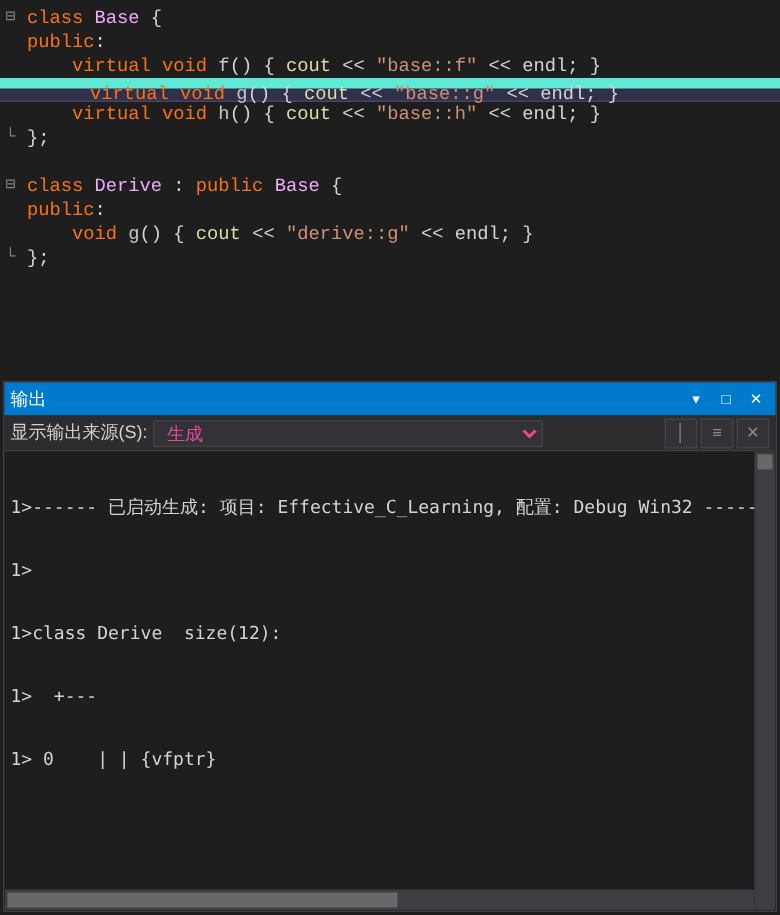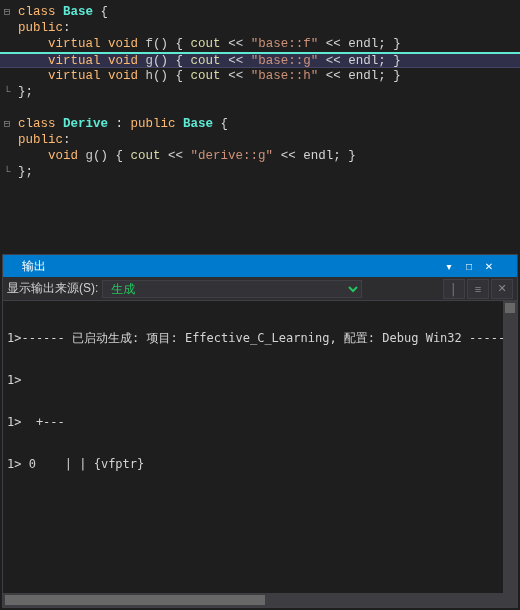--- a/index.html
+++ b/index.html
@@ -32,25 +32,25 @@
     text-align: center;
     color: #808080;
     font-size: 11px;
     flex-shrink: 0;
     user-select: none;
   }
   .code {
     padding-left: 4px;
     white-space: pre;
   }
-  .hl-line-bottom { background: #30304a; border-top:2px solid #5eead4; border-bottom:1px solid #444466;}
+  .hl-line-bottom { background: #30304a; border-top:7px solid #5eead4; border-bottom:1px solid #444466;padding-left:12px;}
 
   
-  .kw  { color: #fdba74; }  
-  .typ { color: #5eead4; font-weight: bold; }  
+  .kw  { color: #f97316; }  
+  .typ { color: #f0abfc; }  
   .id  { color: #dcdcaa; }  
   .fn  { color: #c8c8c8; }
   .pl  { color: #d4d4d4; }  
   .str { color: #ce9178; }
 
   
   .output-panel {
     position: absolute;
     top: 254px;
     left: 2px;
@@ -60,21 +60,21 @@
     border: 1px solid #3f3f46;
     display: flex;
     flex-direction: column;
   }
   .output-title {
     height: 22px;
     background: #007acc;
     color: #fff;
     display: flex;
     align-items: center;
-    padding: 0 19px;
+    padding: 0 4px;
     font-family: "Microsoft YaHei","SimSun",sans-serif;
     font-size: 12px;
   }
   .output-title-text { flex: 1; }
   .title-btn {
     width: 18px;
     height: 16px;
     margin-left: 2px;
     display: flex;
     align-items: center;
@@ -91,21 +91,21 @@
     align-items: center;
     padding: 0 4px;
     font-family: "Microsoft YaHei","SimSun",sans-serif;
     font-size: 12px;
     color: #d0d0d0;
   }
   .toolbar-label { margin-right: 4px; }
   .toolbar-select {
     background: #333337;
     border: 1px solid #3f3f46;
-    color: #22c55e;
+    color: #ec4899;
     font-size: 12px;
     height: 18px;
     min-width: 260px;
     padding: 0 4px;
     font-family: inherit;
   }
   .toolbar-right {
     margin-left: auto;
     display: flex;
     gap: 2px;
@@ -209,20 +209,21 @@
     </select>
     <div class="toolbar-right">
       <span class="tb-btn">│</span>
       <span class="tb-btn">≡</span>
       <span class="tb-btn">✕</span>
     </div>
   </div>
   <div class="output-body">
     <div class="out-line">1&gt;------ 已启动生成: 项目: Effective_C_Learning, 配置: Debug Win32 ------</div>
     <div class="out-line">1&gt;</div>
+    <div class="out-line">1&gt;class Derive  size(12):</div>
     <div class="out-line">1&gt;  +---</div>
     <div class="out-line">1&gt; 0    | | {vfptr}</div>
     
     
     
     
     
     
     
     

